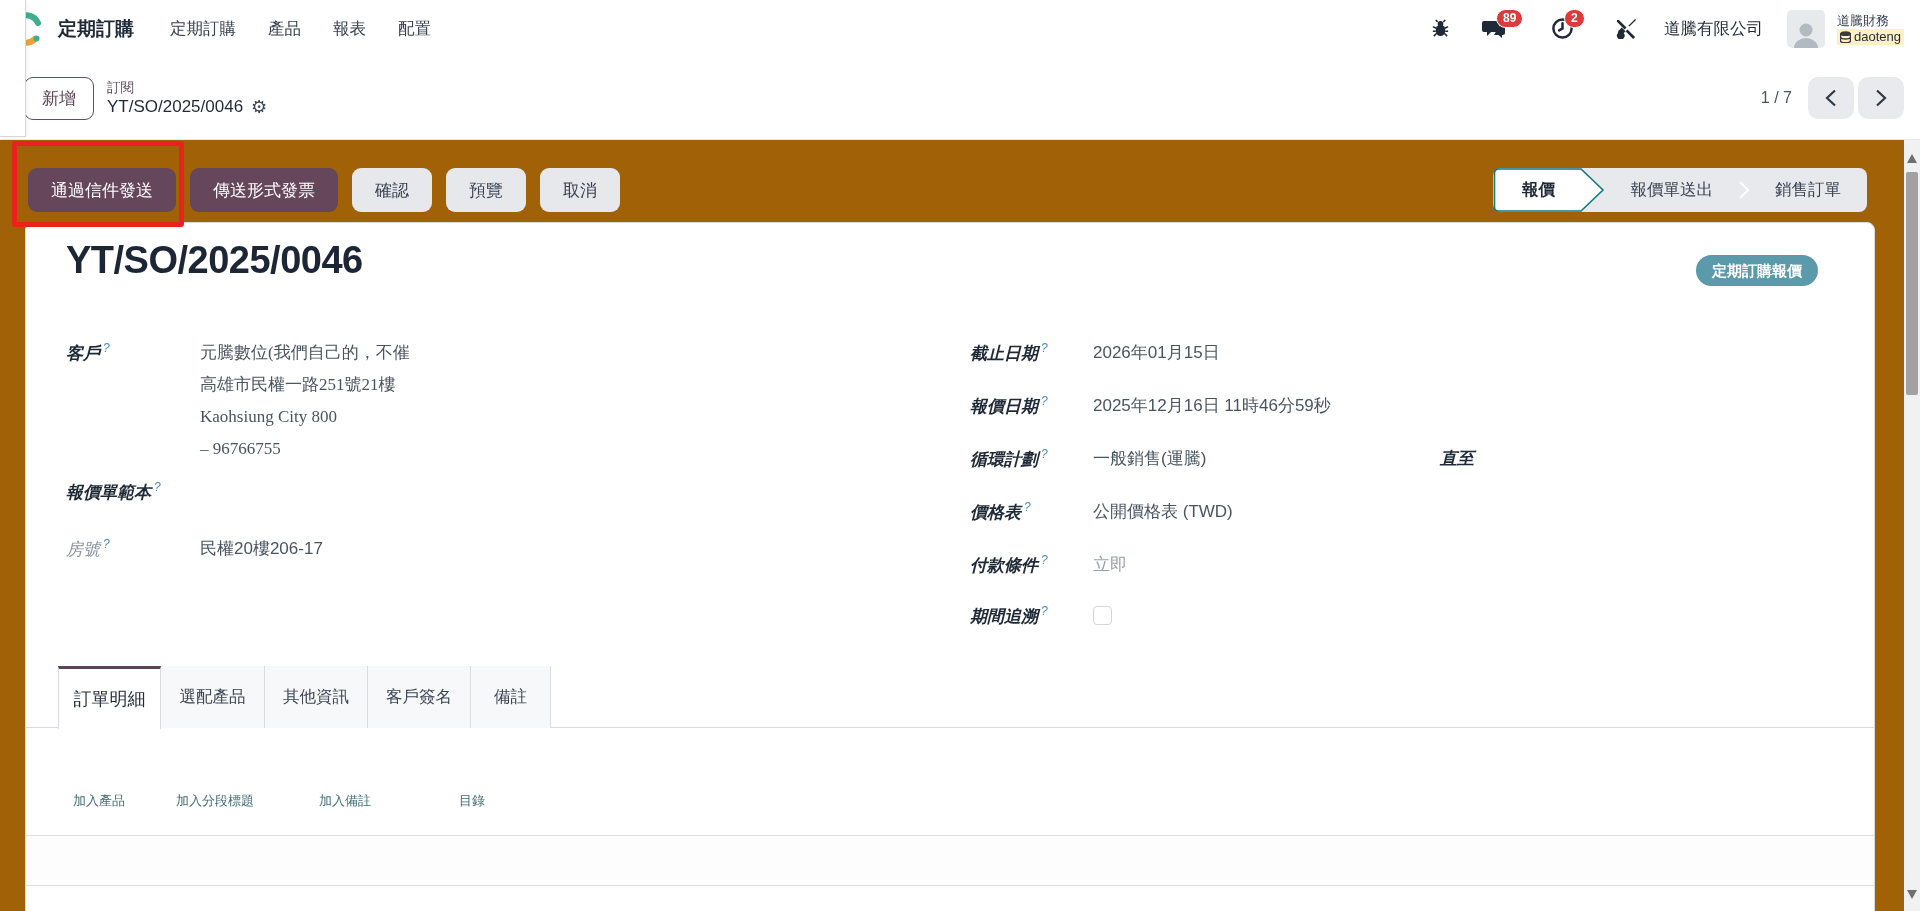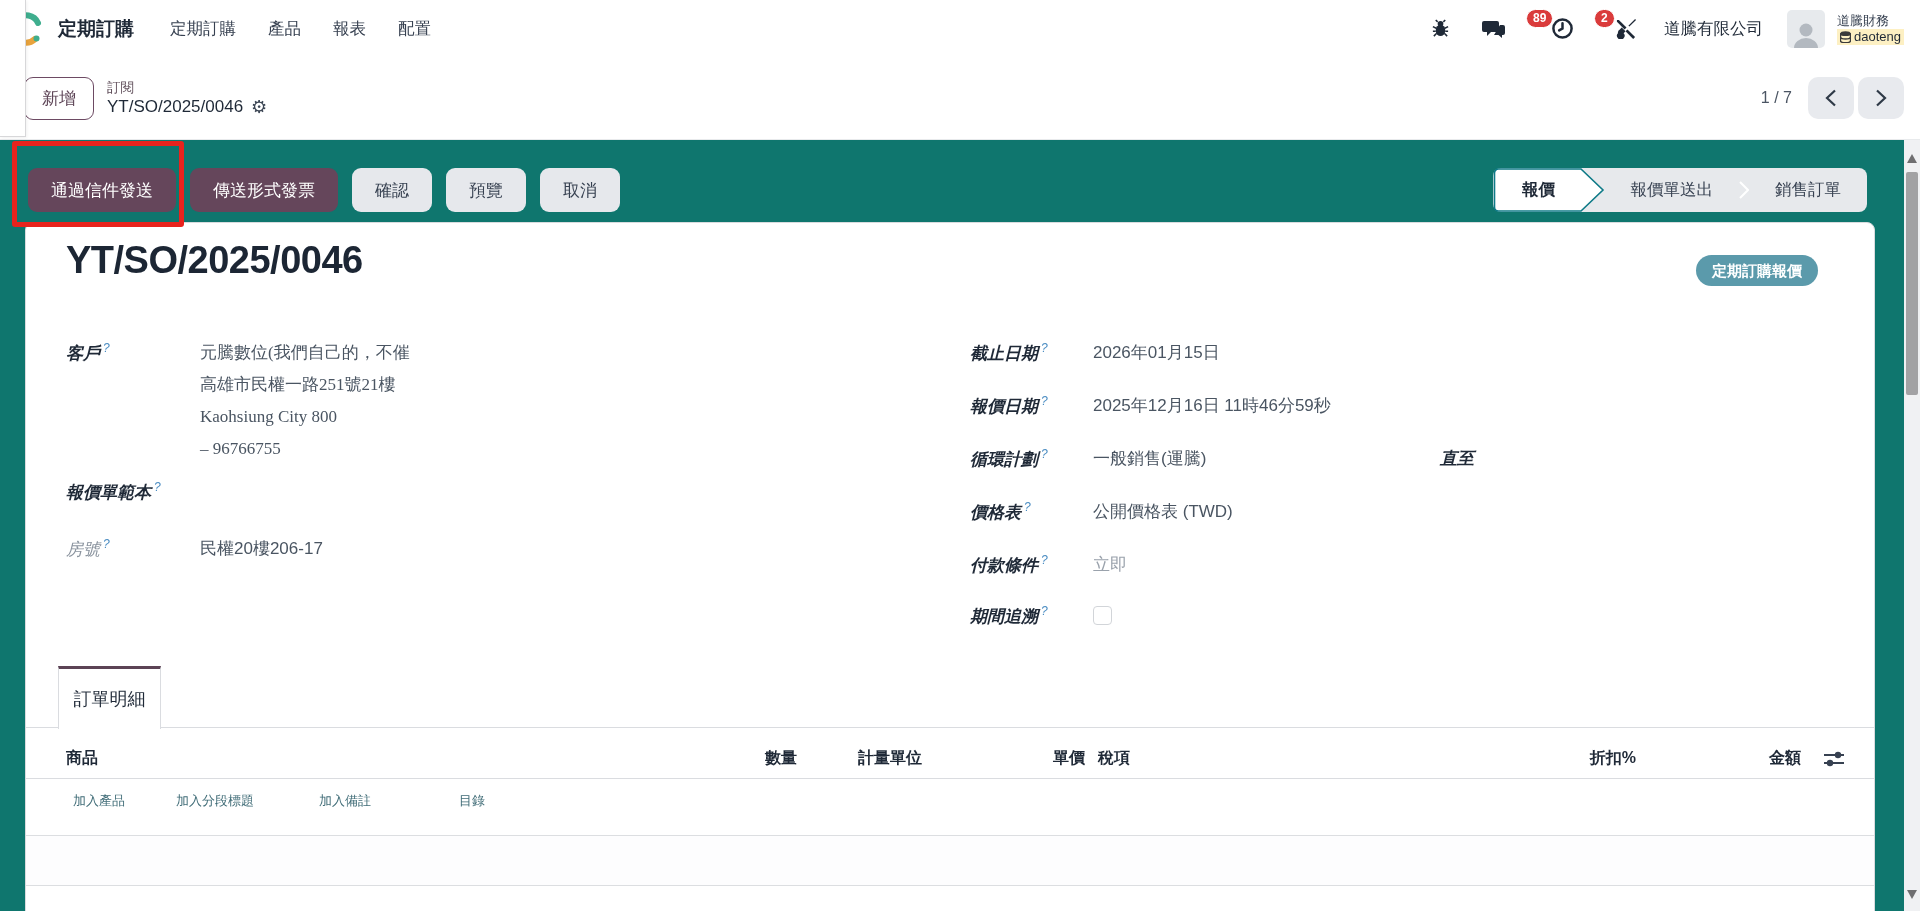--- a/index.html
+++ b/index.html
@@ -13,21 +13,21 @@
   .nav-left { display:flex; align-items:center; }
   .logo { margin-left:8px; width:36px; height:36px; }
   .app-name { margin-left:14px; font-size:19px; font-weight:700; color:#1f2937; }
   .nav-menu { display:flex; align-items:center; margin-left:36px; gap:32px; }
   .nav-menu .item { font-size:16.5px; color:#374151; cursor:pointer; }
   .nav-right { margin-left:auto; display:flex; align-items:center; margin-right:16px; }
   .tray-icon { position:relative; width:24px; height:24px; display:flex; align-items:center; justify-content:center; cursor:pointer; }
   .tray-gap { margin-left:30px; }
   .badge { position:absolute; top:-8px; left:14px; background:#da3b3b; color:#fff;
     font-size:12px; font-weight:700; border-radius:10px; padding:1px 6px; line-height:15px;
-    border:1.5px solid #fff;margin-left:30px; }
+    border:1.5px solid #fff; }
   .company { margin-left:26px; font-size:16.5px; font-weight:500; color:#1f2937; cursor:pointer; }
   .avatar { margin-left:24px; width:38px; height:38px; background:#e7eaed; border-radius:5px;
     overflow:hidden; display:flex; align-items:flex-end; justify-content:center; cursor:pointer; }
   .userblock { margin-left:12px; line-height:16px; cursor:pointer; }
   .user-name { font-size:13px; color:#374151; }
   .user-login { display:flex; align-items:center; gap:3px; background:#fdf0c3; padding:0 3px;
     font-size:13px; color:#1f2937; }
 
   
   .control { position:absolute; top:57px; left:0; width:1920px; height:83px; background:#fff;
@@ -39,21 +39,21 @@
   .bc-current-row { display:flex; align-items:center; gap:8px; }
   .bc-current { font-size:17px; color:#1f2937; }
   .bc-gear { font-size:18px; color:#3c4654; cursor:pointer; line-height:1; }
   .pager { margin-left:auto; display:flex; align-items:center; }
   .pager-text { font-size:16px; color:#4b5563; margin-right:16px; }
   .pager-btn { width:46px; height:42px; background:#e8eaee; border:none; border-radius:10px;
     display:flex; align-items:center; justify-content:center; cursor:pointer; }
   .pager-btn + .pager-btn { margin-left:4px; }
 
   
-  .page { position:absolute; top:140px; left:0; width:1920px; height:771px; background:#0f766e; }
+  .page { position:absolute; top:140px; left:0; width:1920px; height:771px; background:#a16207; }
 
   .action-row { position:absolute; top:28px; left:28px; display:flex; gap:14px; }
   .btn { height:44px; padding:0 23px; font-size:17px; font-weight:500; border-radius:9px;
     border:none; cursor:pointer; font-family:inherit; }
   .btn-primary { background:#65465b; color:#fff; }
   .btn-secondary { background:#e6e8ec; color:#374151; }
 
   .statusbar { position:absolute; top:28px; right:53px; height:44px; background:#e7e9ec;
     border-radius:8px; display:flex; align-items:center; }
   .step-active { position:relative; width:112px; height:44px; cursor:pointer; }
@@ -289,37 +289,28 @@
       </div>
       <div class="fvalue muted" style="left:1067px; top:330px;">立即</div>
 
       <div class="flabel" style="left:944px; top:381px;">
         <span>期間追溯</span><span class="help">?</span>
       </div>
       <div class="checkbox" style="left:1067px; top:383px;"></div>
 
       <div class="tabbar">
         <div class="tab-active">訂單明細</div>
-      </div>
-
-      <div class="thead">
-        <div class="th" style="left:40px">商品</div>
-        <div class="th r" style="left:695px; width:76px">數量</div>
-        <div class="th" style="left:832px">計量單位</div>
-        <div class="th r" style="left:995px; width:64px">單價</div>
-        <div class="th" style="left:1072px">稅項</div>
-        <div class="th r" style="left:1540px; width:70px">折扣%</div>
-        <div class="th r" style="left:1705px; width:70px">金額</div>
-        <svg class="sliders-icon" width="22" height="20" viewBox="0 0 22 20">
-          <line x1="1" y1="6" x2="21" y2="6" stroke="#374151" stroke-width="2"></line>
-          <circle cx="15" cy="6" r="3.2" fill="#374151"></circle>
-          <line x1="1" y1="14" x2="21" y2="14" stroke="#374151" stroke-width="2"></line>
-          <circle cx="7" cy="14" r="3.2" fill="#374151"></circle>
-        </svg>
-      </div>
+        <div class="tabs-inactive">
+          <div class="tab" style="width:104px">選配產品</div>
+          <div class="tab" style="width:103px">其他資訊</div>
+          <div class="tab" style="width:103px">客戶簽名</div>
+          <div class="tab" style="width:80px">備註</div>
+        </div>
+      </div>
+
 
       <div class="addlink" style="left:47px">加入產品</div>
       <div class="addlink" style="left:150px">加入分段標題</div>
       <div class="addlink" style="left:293px">加入備註</div>
       <div class="addlink" style="left:433px">目錄</div>
 
       <div class="divider" style="top:612px"></div>
       <div class="zone"></div>
       <div class="divider" style="top:662px"></div>
     </div>

